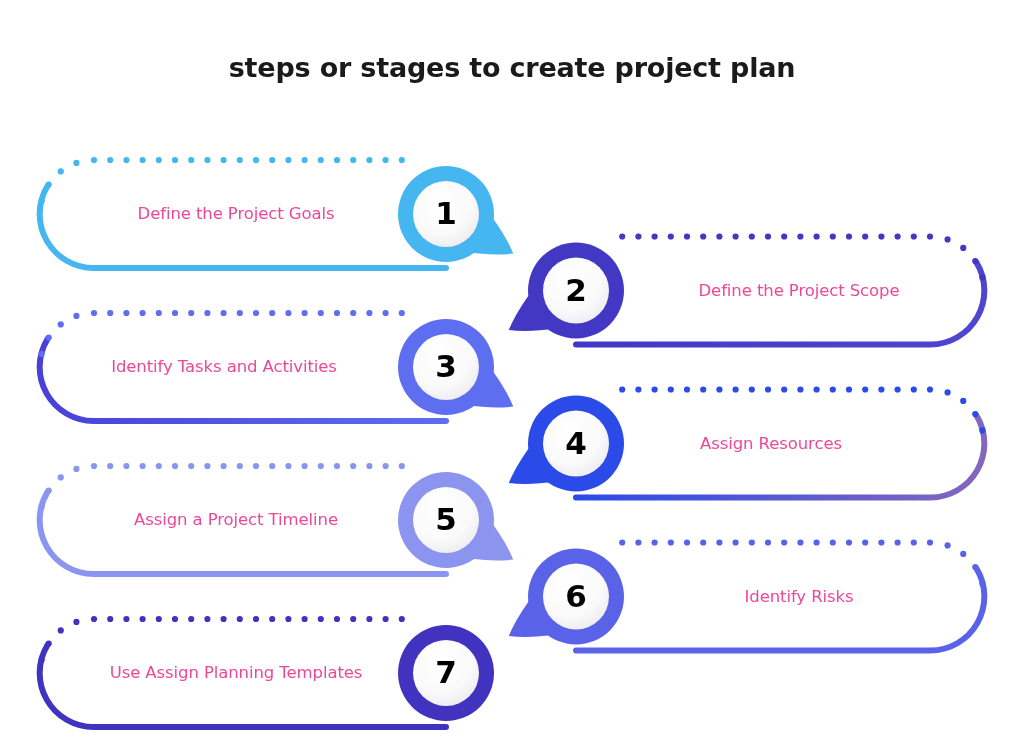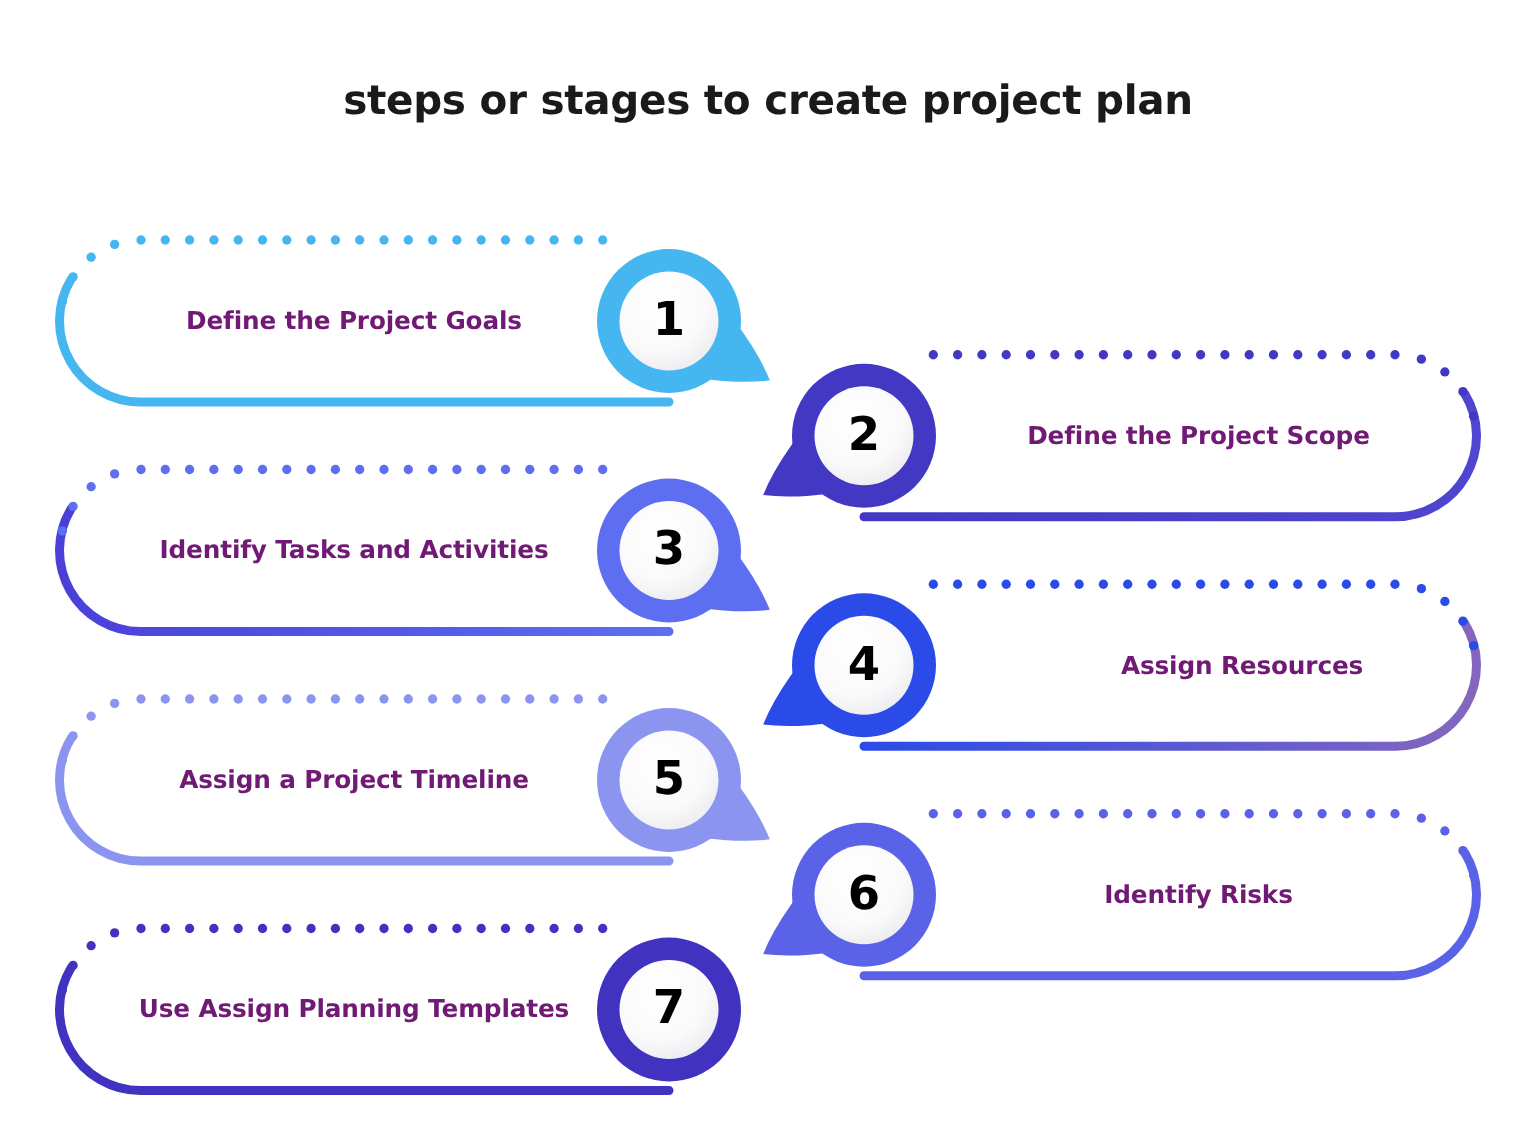--- a/index.html
+++ b/index.html
@@ -40,22 +40,22 @@
     top: 0;
     left: 0;
     width: 1024px;
     height: 752px;
   }
 
   
   .row-label {
     position: absolute;
     font-size: 16.5px;
-    font-weight: bold;
-    color: #701a75;
+    font-weight: normal;
+    color: #ec4899;
     white-space: nowrap;
     letter-spacing: -0.1px;
   }
   .row-label.left-side  { text-align: center; }
   .row-label.right-side { text-align: center; margin-left: 12px; }
 
   
   .step-number {
     position: absolute;
     font-size: 31px;
@@ -343,22 +343,22 @@
       </g>
       <g>
         <circle cx="446" cy="673" r="48" fill="#4232c0"></circle>
         <circle cx="446" cy="673" r="33" fill="url(#discg)"></circle>
       </g>
     </svg>
 
   <div id="labels">
       <div class="row-label left-side" style="left: 60px; width: 352px; top: 204px;">Define the Project Goals</div>
       <div class="row-label right-side" style="left: 610px; width: 354px; top: 280.5px;">Define the Project Scope</div>
-      <div class="row-label left-side" style="left: 60px; width: 352px; top: 357px;">Identify Tasks and Activities</div>
-      <div class="row-label right-side" style="left: 639px; width: 354px; top: 433.5px;">Assign Resources</div>
+      <div class="row-label left-side" style="left: 48px; width: 352px; top: 357px;">Identify Tasks and Activities</div>
+      <div class="row-label right-side" style="left: 582px; width: 354px; top: 433.5px;">Assign Resources</div>
       <div class="row-label left-side" style="left: 60px; width: 352px; top: 510px;">Assign a Project Timeline</div>
       <div class="row-label right-side" style="left: 610px; width: 354px; top: 586.5px; text-align: center;">Identify Risks</div>
       <div class="row-label left-side" style="left: 60px; width: 352px; top: 663px;">Use Assign Planning Templates</div>
     </div>
   <div id="numbers">
       <div class="step-number" style="left: 416px; top: 198px; width: 60px;">1</div>
       <div class="step-number" style="left: 546px; top: 274.5px; width: 60px;">2</div>
       <div class="step-number" style="left: 416px; top: 351px; width: 60px;">3</div>
       <div class="step-number" style="left: 546px; top: 427.5px; width: 60px;">4</div>
       <div class="step-number" style="left: 416px; top: 504px; width: 60px;">5</div>

